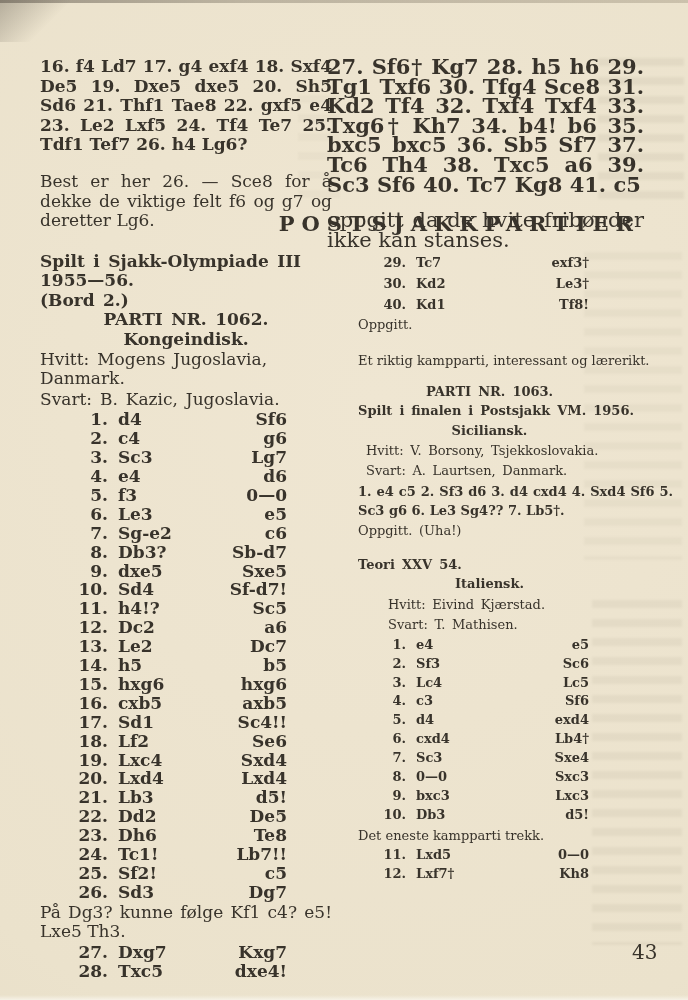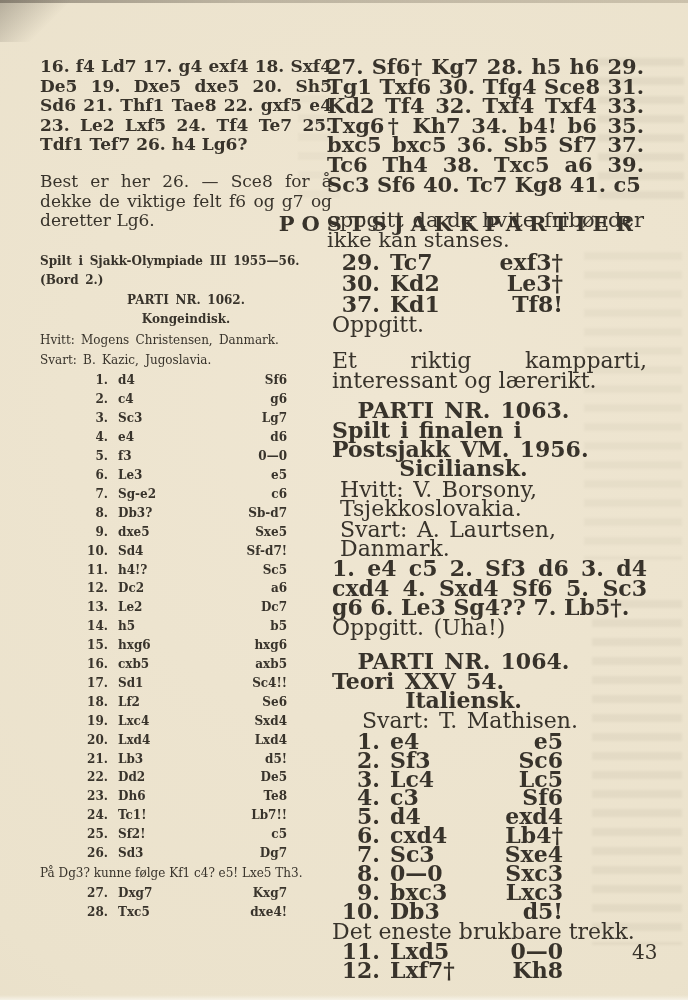--- a/index.html
+++ b/index.html
@@ -27,22 +27,22 @@
   .bold{font-weight:bold;}
   .just{text-align:justify;margin-top:17px;}
   .ws{word-spacing:2.5px;}
 
   .intro-left{position:absolute;left:40px;top:40px;width:292px;font-size:17px;line-height:19.6px;}
   .intro-right{position:absolute;left:327px;top:40px;width:317px;font-size:21px;line-height:19.6px;}
 
   .section-title{position:absolute;left:0;top:211px;width:640px;text-align:right;
     font-weight:bold;font-size:21px;letter-spacing:7px;}
 
-  .col-left{position:absolute;left:40px;top:252px;width:292px;font-size:12px;line-height:19.4px;}
-  .col-right{position:absolute;left:332px;top:251px;width:315px;font-size:22px;line-height:19.4px;}
+  .col-left{position:absolute;left:40px;top:252px;width:292px;font-size:17px;line-height:19.4px;}
+  .col-right{position:absolute;left:358px;top:251px;width:315px;font-size:13px;line-height:19.4px;}
 
   .game-title{font-weight:bold;text-align:center;margin-top:0;}
   .game-opening{font-weight:bold;text-align:center;}
   .col-right .game-title,.col-right .game-opening{padding-right:52px;}
   .player-line{margin-top:1px;}
   .indent8{padding-left:8px;}
   .indent30{padding-left:30px;}
 
   .moves-table{margin-top:1px;}
   .move-row{display:flex;line-height:18.9px;font-weight:bold;}
@@ -81,21 +81,21 @@
   <p class="just">oppgitt da de hvite fribønder ikke kan stanses.</p>
 </div>
 
 <div class="section-title">POSTSJAKKPARTIER</div>
 
 <div class="col-left">
   <p class="bold ws">Spilt i Sjakk-Olympiade III 1955—56.</p>
   <p class="bold ws">(Bord 2.)</p>
   <p class="game-title ws">PARTI NR. 1062.</p>
   <p class="game-opening">Kongeindisk.</p>
-  <p class="player-line ws">Hvitt: Mogens Christensen, Danmark.</p>
+  <p class="player-line ws">Hvitt: Mogens Jugoslavia, Danmark.</p>
   <p class="player-line ws">Svart: B. Kazic, Jugoslavia.</p>
   <div class="moves-table">
       <div class="move-row">
         <span class="mv-num">1.</span>
         <span class="mv-white">d4</span>
         <span class="mv-black">Sf6</span>
       </div>
       <div class="move-row">
         <span class="mv-num">2.</span>
         <span class="mv-white">c4</span>
@@ -243,42 +243,42 @@
         <span class="mv-num">29.</span>
         <span class="mv-white">Tc7</span>
         <span class="mv-black">exf3†</span>
       </div>
       <div class="move-row">
         <span class="mv-num">30.</span>
         <span class="mv-white">Kd2</span>
         <span class="mv-black">Le3†</span>
       </div>
       <div class="move-row">
-        <span class="mv-num">37.</span>
+        <span class="mv-num">40.</span>
         <span class="mv-white">Kd1</span>
         <span class="mv-black">Tf8!</span>
       </div>
     </div>
   <p>Oppgitt.</p>
   <p class="just">Et riktig kampparti, interessant og lærerikt.</p>
 
   <div class="game-block-1063">
     <p class="game-title ws">PARTI NR. 1063.</p>
     <p class="bold ws">Spilt i finalen i Postsjakk VM. 1956.</p>
     <p class="game-opening">Siciliansk.</p>
     <p class="player-line ws indent8">Hvitt: V. Borsony, Tsjekkoslovakia.</p>
     <p class="player-line ws indent8">Svart: A. Laurtsen, Danmark.</p>
     <p class="running-moves just">1. e4 c5 2. Sf3 d6 3. d4 cxd4 4. Sxd4 Sf6 5. Sc3 g6 6. Le3 Sg4?? 7. Lb5†.</p>
     <p class="ws">Oppgitt. (Uha!)</p>
   </div>
 
   <div class="game-block-1064">
-    <p class="game-title ws">PARTI NR. 1064.</p>
     <p class="bold ws">Teori XXV 54.</p>
     <p class="game-opening">Italiensk.</p>
+    <p class="player-line ws indent30">Hvitt: Eivind Kjærstad.</p>
     <p class="player-line ws indent30">Svart: T. Mathisen.</p>
     <div class="moves-table">
         <div class="move-row">
           <span class="mv-num">1.</span>
           <span class="mv-white">e4</span>
           <span class="mv-black">e5</span>
         </div>
         <div class="move-row">
           <span class="mv-num">2.</span>
           <span class="mv-white">Sf3</span>
@@ -318,21 +318,21 @@
           <span class="mv-num">9.</span>
           <span class="mv-white">bxc3</span>
           <span class="mv-black">Lxc3</span>
         </div>
         <div class="move-row">
           <span class="mv-num">10.</span>
           <span class="mv-white">Db3</span>
           <span class="mv-black">d5!</span>
         </div>
       </div>
-    <p class="note">Det eneste brukbare trekk.</p>
+    <p class="note">Det eneste kampparti trekk.</p>
     <div class="moves-table">
         <div class="move-row">
           <span class="mv-num">11.</span>
           <span class="mv-white">Lxd5</span>
           <span class="mv-black">0—0</span>
         </div>
         <div class="move-row">
           <span class="mv-num">12.</span>
           <span class="mv-white">Lxf7†</span>
           <span class="mv-black">Kh8</span>

